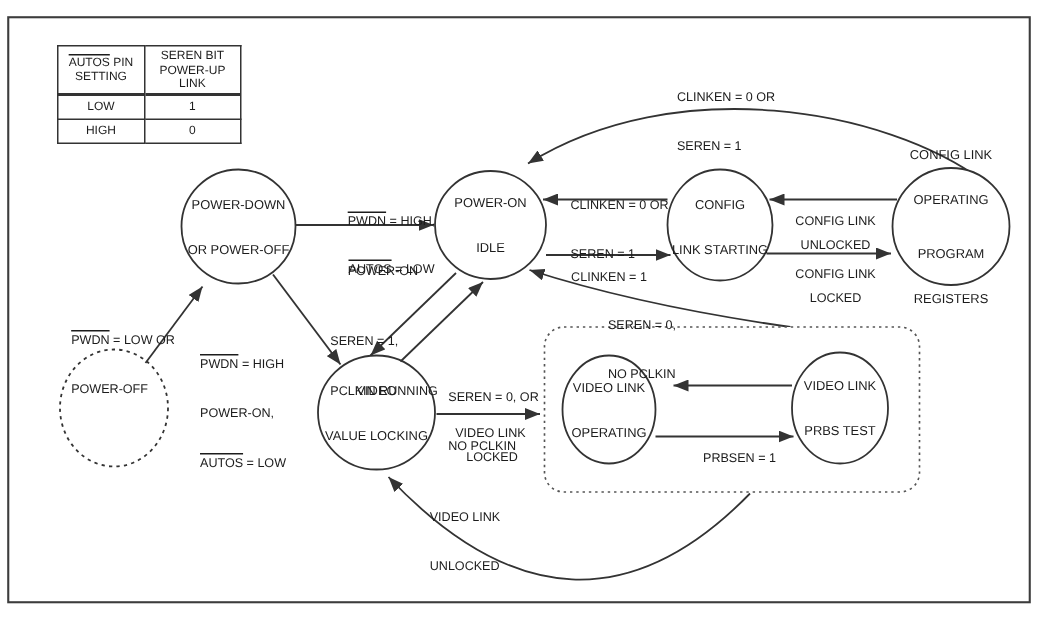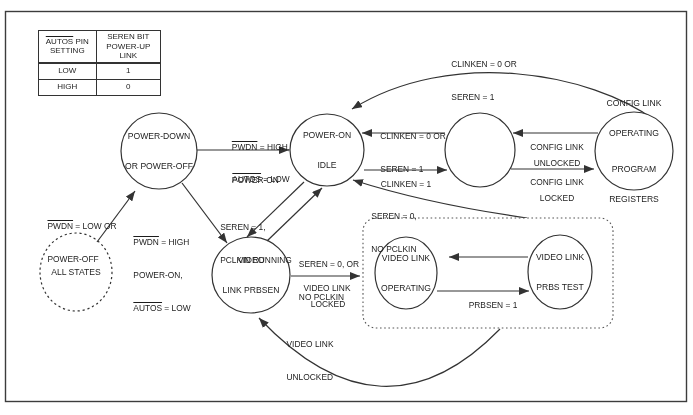--- a/index.html
+++ b/index.html
@@ -85,32 +85,33 @@
     </table>
 
   <div class="state-label" style="left:159px;top:151px">
     <div>POWER-DOWN</div>
     <div>OR POWER-OFF</div>
   </div>
   <div class="state-label" style="left:327px;top:150px">
     <div>POWER-ON</div>
     <div>IDLE</div>
   </div>
+  <div class="state-label" style="left:480px;top:151px">
+    <div>CONFIG</div>
+    <div>LINK STARTING</div>
+  </div>
   <div class="state-label" style="left:634px;top:151px">
     <div>CONFIG LINK</div>
     <div>OPERATING</div>
     <div class="gap-top">PROGRAM</div>
     <div>REGISTERS</div>
   </div>
-  <div class="state-label" style="left:76px;top:272px">
-    <div>ALL STATES</div>
-  </div>
   <div class="state-label" style="left:251px;top:275px">
     <div>VIDEO</div>
-    <div>LINK PRBSEN</div>
+    <div>VALUE LOCKING</div>
   </div>
   <div class="state-label" style="left:406px;top:273px">
     <div>VIDEO LINK</div>
     <div>OPERATING</div>
   </div>
   <div class="state-label" style="left:560px;top:272px">
     <div>VIDEO LINK</div>
     <div>PRBS TEST</div>
   </div>
 
@@ -160,21 +161,21 @@
   </div>
 
   <div class="t-label" style="left:256px;top:200px">
     <div>SEREN = 1,</div>
     <div>PCLKIN RUNNING</div>
   </div>
   <div class="t-label" style="left:329px;top:237px">
     <div>SEREN = 0, OR</div>
     <div>NO PCLKIN</div>
   </div>
-  <div class="t-label" style="left:394px;top:189px">
+  <div class="t-label" style="left:428px;top:189px">
     <div>SEREN = 0,</div>
     <div>NO PCLKIN</div>
   </div>
 
   <div class="t-label" style="left:327px;top:261px">
     <div>VIDEO LINK</div>
   </div>
   <div class="t-label" style="left:328px;top:277px">
     <div>LOCKED</div>
   </div>

